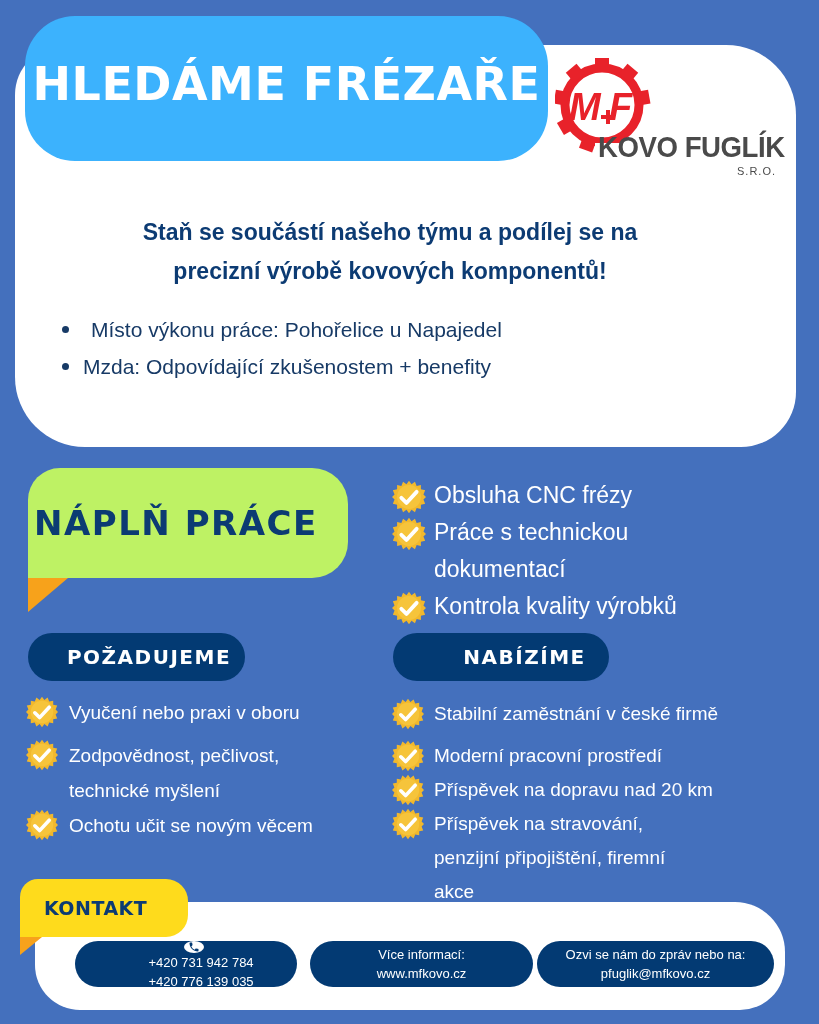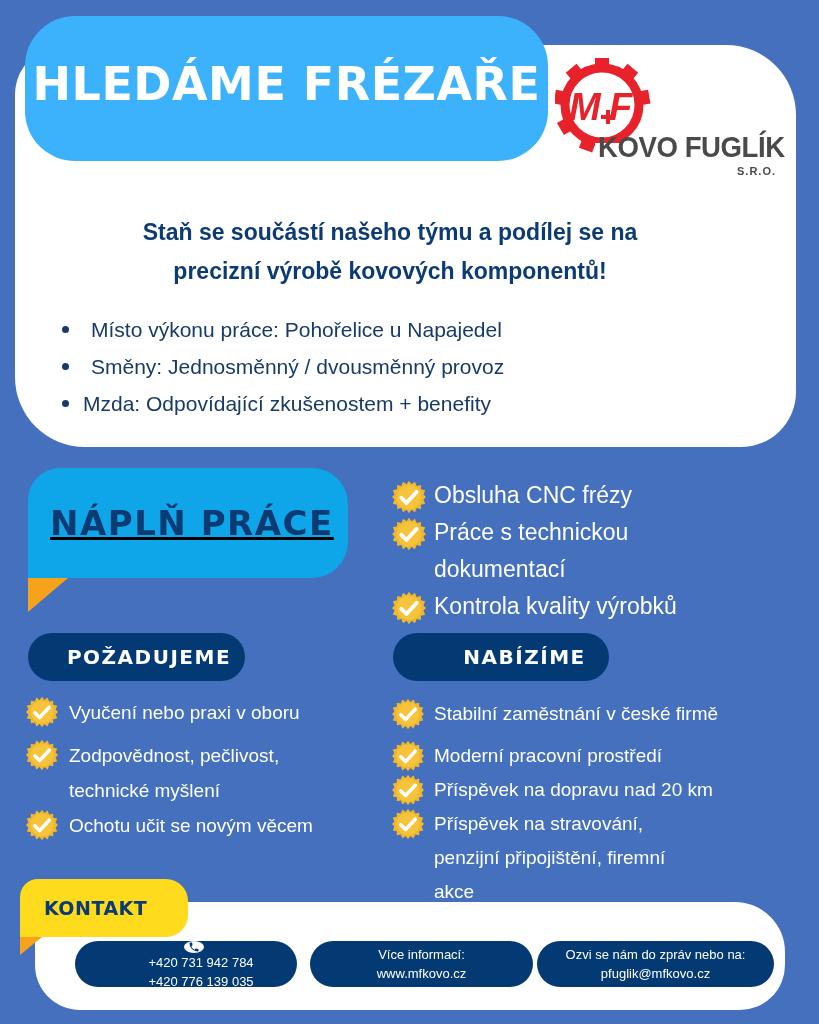--- a/index.html
+++ b/index.html
@@ -32,21 +32,21 @@
 
   
   .logo { left: 555px; top: 58px; width: 230px; height: 120px; }
   .logo-text {
     left: 598px; top: 130px; font-family: "Liberation Sans", sans-serif;
     font-weight: bold; font-size: 30px; color: #4a4a4a; letter-spacing: -0.5px;
     transform: scaleX(0.92); transform-origin: left top;
   }
   .logo-sro {
     left: 737px; top: 165px; font-family: "Liberation Sans", sans-serif;
-    font-weight: bold; font-size: 11px; color: #4a4a4a; letter-spacing: 1px;
+    font-weight: normal; font-size: 11px; color: #4a4a4a; letter-spacing: 1px;
   }
 
   .tagline {
     left: 40px; top: 213px; width: 700px; text-align: center;
     color: #0c3b73; font-size: 23px; line-height: 39px; font-weight: bold;
     font-family: "Liberation Sans", sans-serif;
   }
   .info-list { left: 62px; top: 311px; list-style: none; }
   .info-list li {
     color: #173a66; font-size: 21px; line-height: 37px;
@@ -55,22 +55,22 @@
   }
   .info-list .bullet {
     display: inline-block; width: 7px; height: 7px; border-radius: 50%;
     background: #173a66; margin-right: 14px;
   }
   .info-list li.pad .bullet { margin-right: 22px; }
 
   
   .napln-bubble {
     left: 28px; top: 468px; width: 320px; height: 110px;
-    background: #0ea5e9; border-radius: 32px 36px 36px 0;
-    display: flex; align-items: center; padding-left: 22px; text-decoration: underline;
+    background: #bef264; border-radius: 32px 36px 36px 0;
+    display: flex; align-items: center; padding-left: 6px;
   }
   .napln-tail {
     left: 28px; top: 578px; width: 0; height: 0;
     border-top: 34px solid #f7a21b; border-right: 40px solid transparent;
   }
   .napln-title {
     color: #0c3b73; font-weight: bold; font-size: 34px; letter-spacing: 1.5px;
     font-family: "DejaVu Sans", sans-serif;
   }
 
@@ -172,24 +172,20 @@
 <div class="abs tagline">
   <div>Staň se součástí našeho týmu a podílej se na</div>
   <div>precizní výrobě kovových komponentů!</div>
 </div>
 
 <ul class="abs info-list">
   <li class="pad">
       <span class="bullet"></span>
       <span>Místo výkonu práce: Pohořelice u Napajedel</span>
     </li>
-  <li class="pad">
-      <span class="bullet"></span>
-      <span>Směny: Jednosměnný / dvousměnný provoz</span>
-    </li>
   <li>
       <span class="bullet"></span>
       <span>Mzda: Odpovídající zkušenostem + benefity</span>
     </li>
 </ul>
 
 <div class="abs napln-tail"></div>
 <div class="abs napln-bubble">
   <span class="napln-title">NÁPLŇ PRÁCE</span>
 </div>

